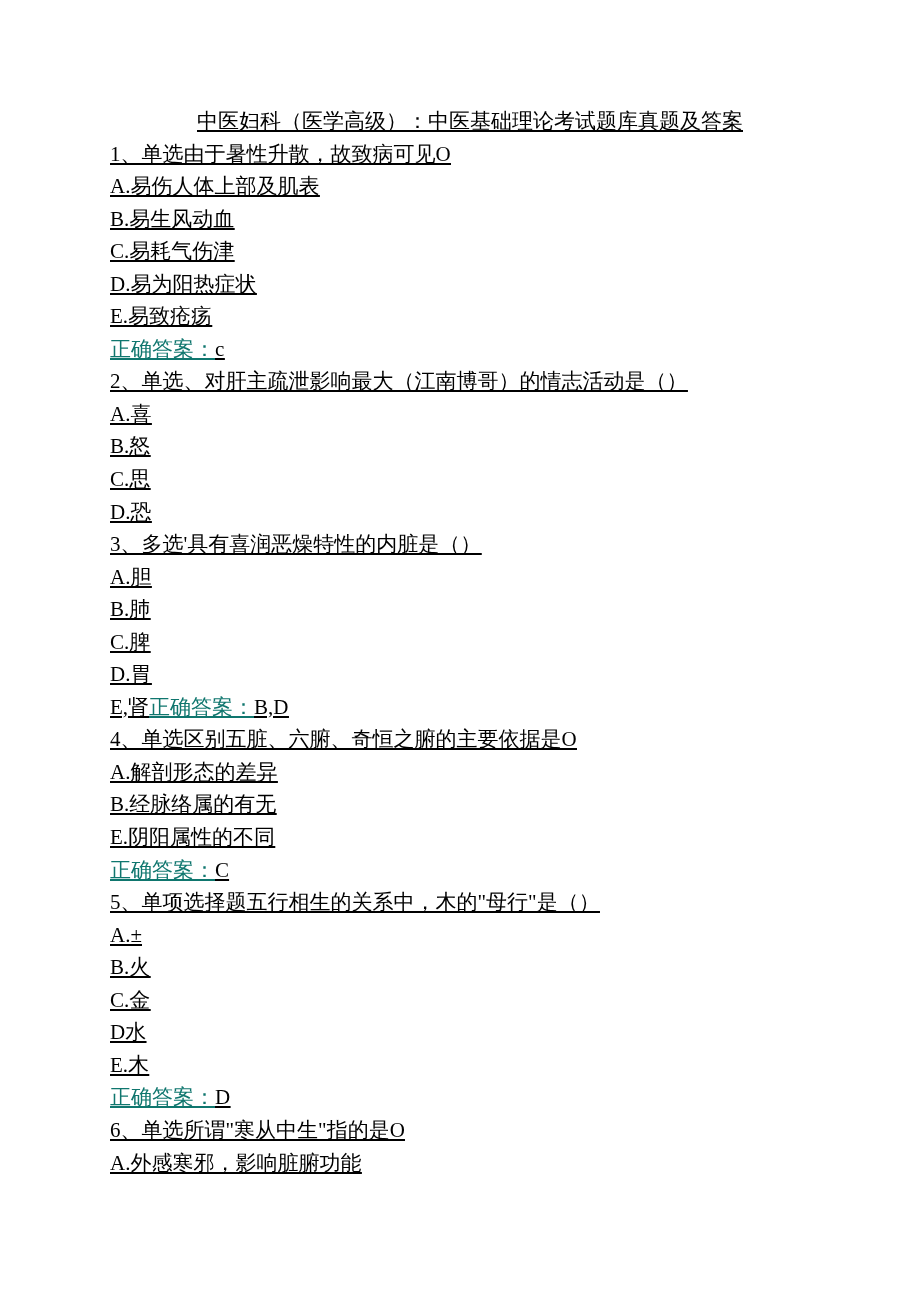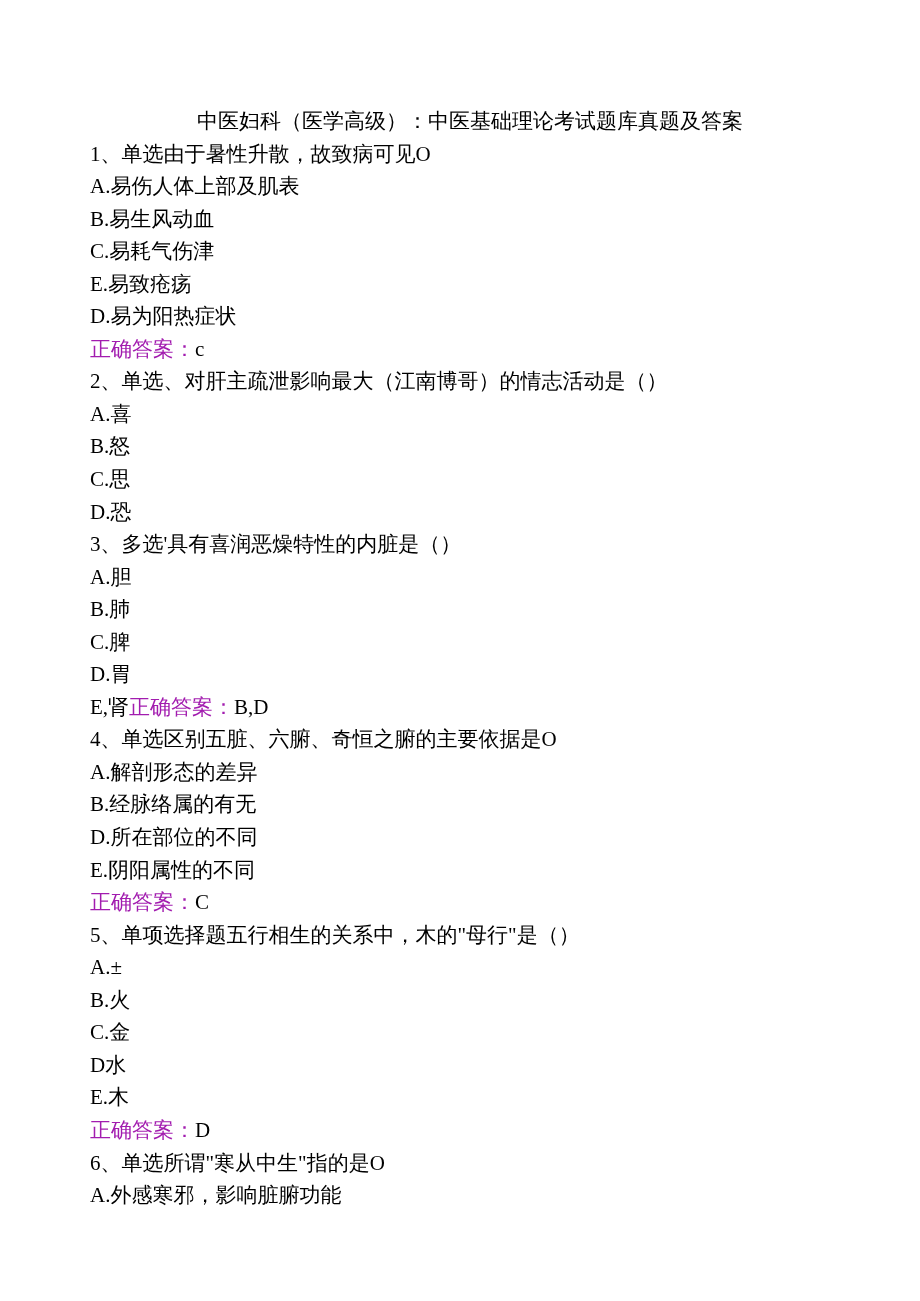--- a/index.html
+++ b/index.html
@@ -1,55 +1,57 @@
 <!DOCTYPE html>
 <html><head>
   <meta charset="utf-8">
   <style>
     * {
       margin: 0;
       padding: 0;
       box-sizing: border-box;
+      text-decoration: underline;
     }
     body {
       font-family: "SimSun", "宋体", serif;
       font-size: 21px;
       line-height: 1.55;
       background: #fff;
       color: #000;
       width: 920px;
       padding: 105px 90px 40px 90px;
     }
     .title {
       text-align: center;
       padding-left: 60px;
       padding-right: 40px;
     }
     .line {
       white-space: pre-wrap;
+      margin-left: 20px;
     }
     .answer-label {
-      color: #a21caf;
+      color: #0f766e;
     }
     .block {
       display: block;
     }
   </style>
 </head>
 <body>
 
 <div class="title block">中医妇科（医学高级）：中医基础理论考试题库真题及答案</div>
 
 <div>
   <div class="line">1、单选由于暑性升散，故致病可见O</div>
   <div class="line">A.易伤人体上部及肌表</div>
   <div class="line">B.易生风动血</div>
   <div class="line">C.易耗气伤津</div>
+  <div class="line">D.易为阳热症状</div>
   <div class="line">E.易致疮疡</div>
-  <div class="line">D.易为阳热症状</div>
   <div class="line"><span class="answer-label">正确答案：</span><span>c</span></div>
 </div>
 
 <div>
   <div class="line">2、单选、对肝主疏泄影响最大（江南博哥）的情志活动是（）</div>
   <div class="line">A.喜</div>
   <div class="line">B.怒</div>
   <div class="line">C.思</div>
   <div class="line">D.恐</div>
 </div>
@@ -60,21 +62,20 @@
   <div class="line">B.肺</div>
   <div class="line">C.脾</div>
   <div class="line">D.胃</div>
   <div class="line"><span>E,肾</span><span class="answer-label">正确答案：</span><span>B,D</span></div>
 </div>
 
 <div>
   <div class="line">4、单选区别五脏、六腑、奇恒之腑的主要依据是O</div>
   <div class="line">A.解剖形态的差异</div>
   <div class="line">B.经脉络属的有无</div>
-  <div class="line">D.所在部位的不同</div>
   <div class="line">E.阴阳属性的不同</div>
   <div class="line"><span class="answer-label">正确答案：</span><span>C</span></div>
 </div>
 
 <div>
   <div class="line">5、单项选择题五行相生的关系中，木的"母行"是（）</div>
   <div class="line">A.±</div>
   <div class="line">B.火</div>
   <div class="line">C.金</div>
   <div class="line">D水</div>

